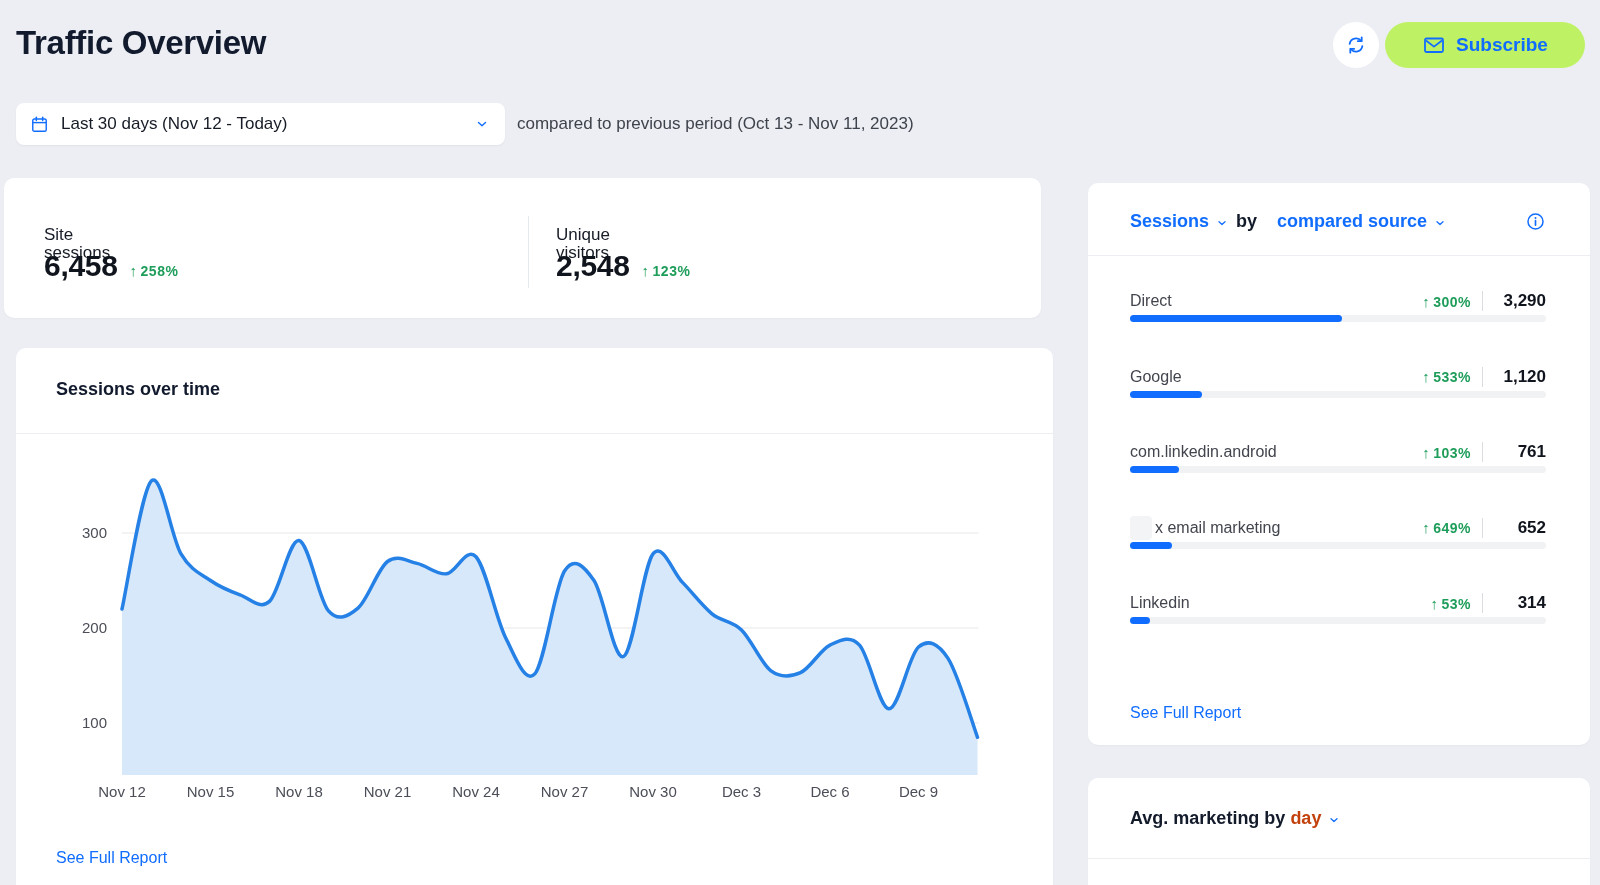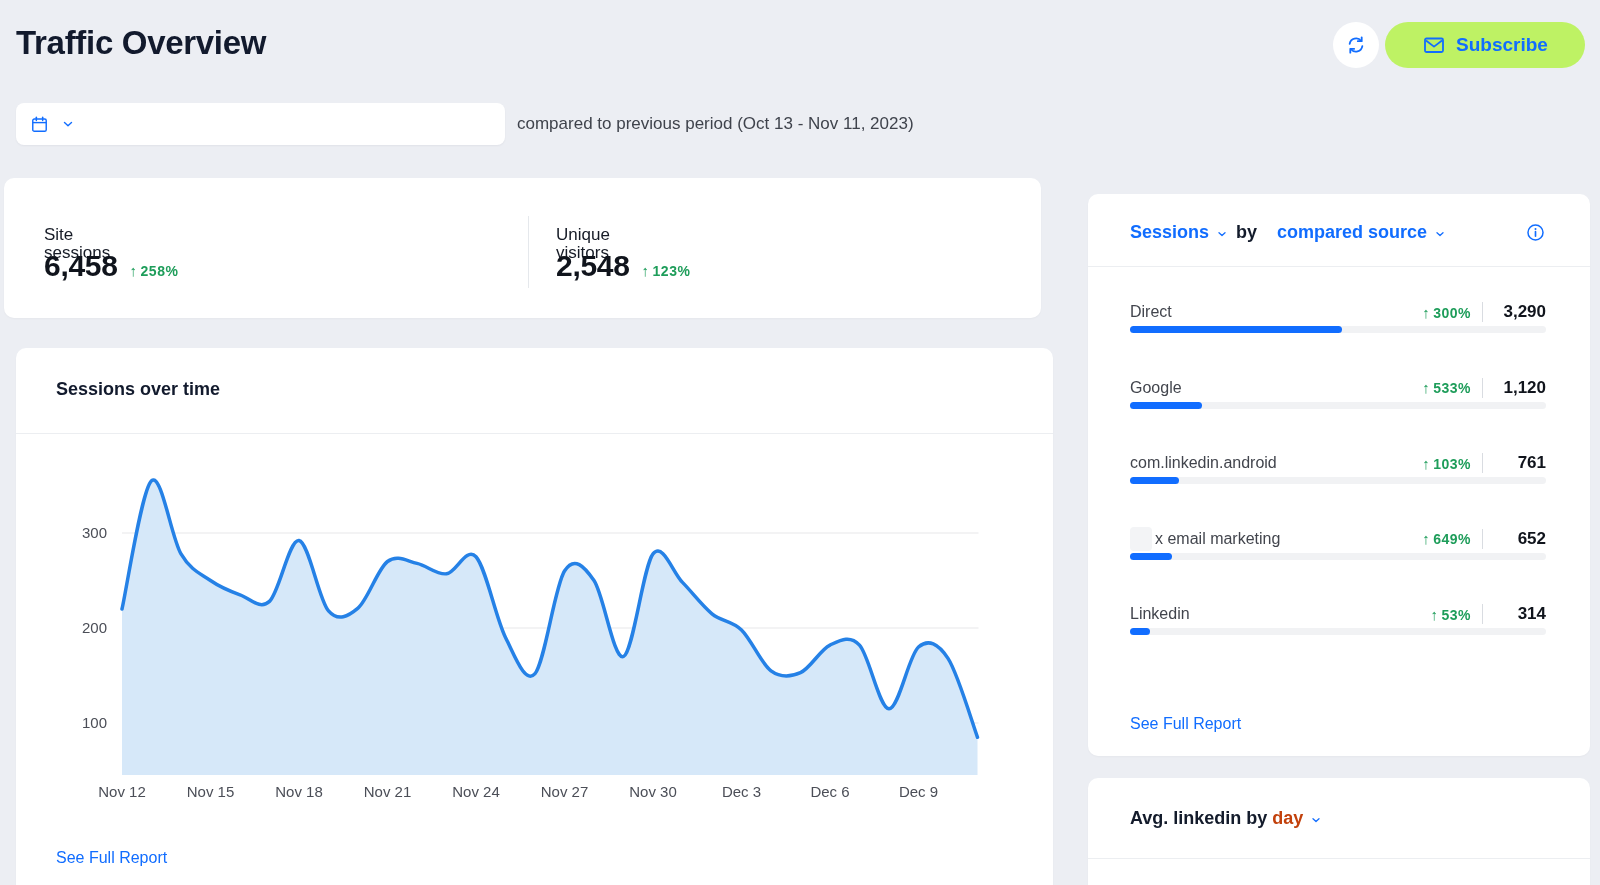--- a/index.html
+++ b/index.html
@@ -35,21 +35,21 @@
   .chg .arrow{font-size:15px;font-weight:400;}
   #kpi-divider{left:524px;top:38px;width:1px;height:72px;background:#e5e8ec;}
   
   #chart-card{left:16px;top:348px;width:1037px;height:637px;border-radius:10px 10px 0 0;}
   #chart-title{position:absolute;left:40px;top:30px;font-size:18px;font-weight:700;color:#121a2d;line-height:22px;}
   #chart-divider{position:absolute;left:0;top:85px;width:100%;height:1px;background:#eceef1;}
   #sessions-chart{position:absolute;left:0;top:0;}
   .see-report{color:#116dff;font-size:16px;cursor:pointer;line-height:16px;}
   #chart-see-report{position:absolute;left:40px;top:502px;}
   
-  #ts-card{left:1088px;top:194px;width:502px;height:562px;}
+  #ts-card{left:1088px;top:183px;width:502px;height:562px;}
   #ts-header{position:absolute;left:42px;top:28px;right:44px;display:flex;align-items:center;font-size:18px;font-weight:700;}
   #ts-header .blue{color:#116dff;}
   #ts-header .dark{color:#131b2b;}
   .hdr-chev{display:flex;margin:2px 8px 0 7px;}
   #ts-info{margin-left:auto;display:flex;cursor:pointer;}
   #ts-divider{position:absolute;left:0;top:72px;width:100%;height:1px;background:#eceef1;}
   .ts-row{position:absolute;left:42px;right:44px;height:62px;}
   .ts-label-row{position:absolute;left:0;right:0;top:8px;height:20px;display:flex;align-items:center;}
   .ts-label{font-size:16px;color:#42454d;display:flex;align-items:center;}
   .blur-box{display:inline-block;width:22px;height:24px;background:#f3f4f6;border-radius:4px;margin-right:3px;}
@@ -93,20 +93,21 @@
 
 <div class="abs" id="date-select">
   <span class="cal">
     <svg width="19" height="19" viewBox="0 0 24 24">
       <rect x="3.5" y="5" width="17" height="15.5" rx="2" fill="none" stroke="#116dff" stroke-width="1.8"></rect>
       <line x1="8" y1="2.8" x2="8" y2="7" stroke="#116dff" stroke-width="1.8" stroke-linecap="round"></line>
       <line x1="16" y1="2.8" x2="16" y2="7" stroke="#116dff" stroke-width="1.8" stroke-linecap="round"></line>
       <line x1="3.5" y1="9.6" x2="20.5" y2="9.6" stroke="#116dff" stroke-width="1.8"></line>
     </svg>
   </span>
+  <span class="txt">Last 30 days (Nov 12 - Today)</span>
   <span class="chev">
     <svg width="14" height="14" viewBox="0 0 24 24">
         <path d="M6 9.5 L12 15 L18 9.5" fill="none" stroke="#116dff" stroke-width="2.4" stroke-linecap="round" stroke-linejoin="round"></path>
       </svg>
   </span>
 </div>
 <div class="abs" id="compare-text">compared to previous period (Oct 13 - Nov 11, 2023)</div>
 
 <div class="abs card" id="kpi-card">
   <div class="kpi" style="left:40px;">
@@ -262,21 +263,21 @@
         <div class="ts-track">
           <div class="ts-fill" style="width: 4.9%;"></div>
         </div>
       </div>
     </div>
   <div class="see-report" id="ts-see-report">See Full Report</div>
 </div>
 
 <div class="abs card" id="avg-card">
   <div id="avg-header">
-    <span>Avg. linkedin by</span>
+    <span>Avg. marketing by</span>
     <span class="blue">day</span>
     <span class="hdr-chev">
       <svg width="12" height="12" viewBox="0 0 24 24">
           <path d="M6 9.5 L12 15 L18 9.5" fill="none" stroke="#116dff" stroke-width="2.6" stroke-linecap="round" stroke-linejoin="round"></path>
         </svg>
     </span>
   </div>
   <div id="avg-divider"></div>
 </div>
 

